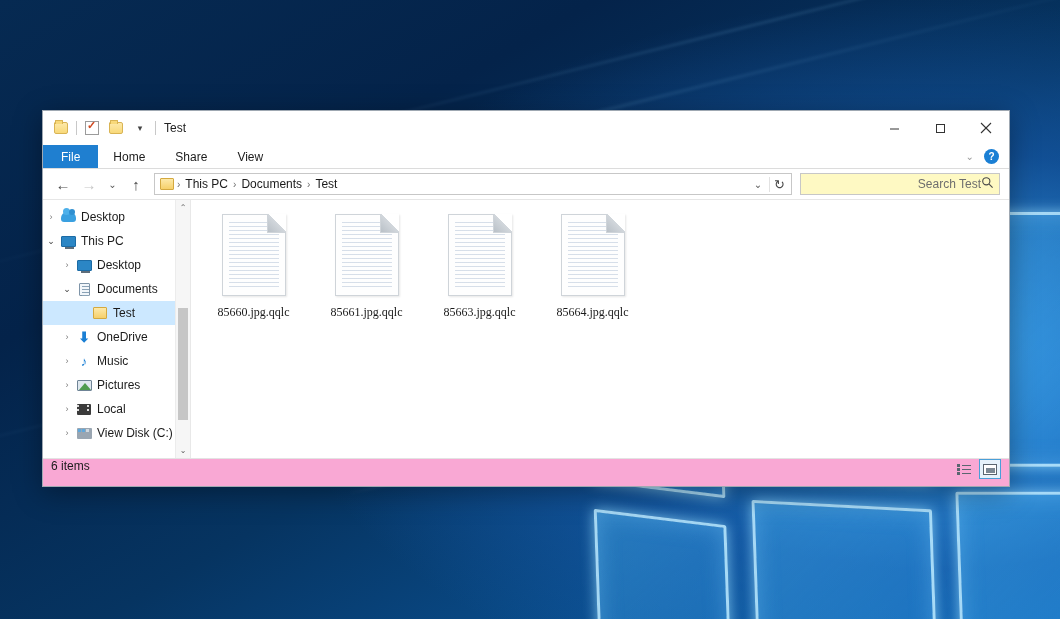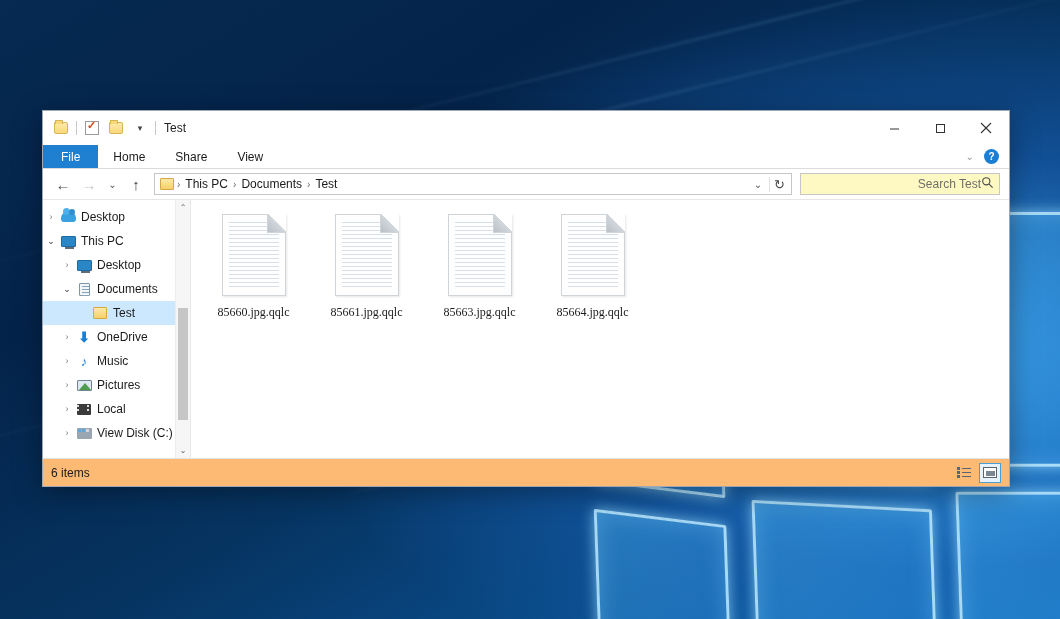--- a/index.html
+++ b/index.html
@@ -306,22 +306,22 @@
     color: #1b1b1b;
     text-align: left;
     line-height: 14px;
     font-family: Liberation Serif, serif;
   }
 
   
   .statusbar {
     height: 28px;
     border-top: 1px solid #e3e3e3;
-    background: #fdba74;
-    display: flex; align-items: center;
+    background: #f9a8d4;
+    display: flex; align-items: flex-start;
     padding: 0 8px;
     flex: 0 0 auto;
   }
   .status-text { font-size: 12px; color: #1b1b1b; }
   .view-btns { margin-left: auto; display: flex; align-items: center; gap: 4px; }
   .vbtn {
     width: 22px; height: 20px;
     display: flex; align-items: center; justify-content: center;
     border: 1px solid transparent;
   }

